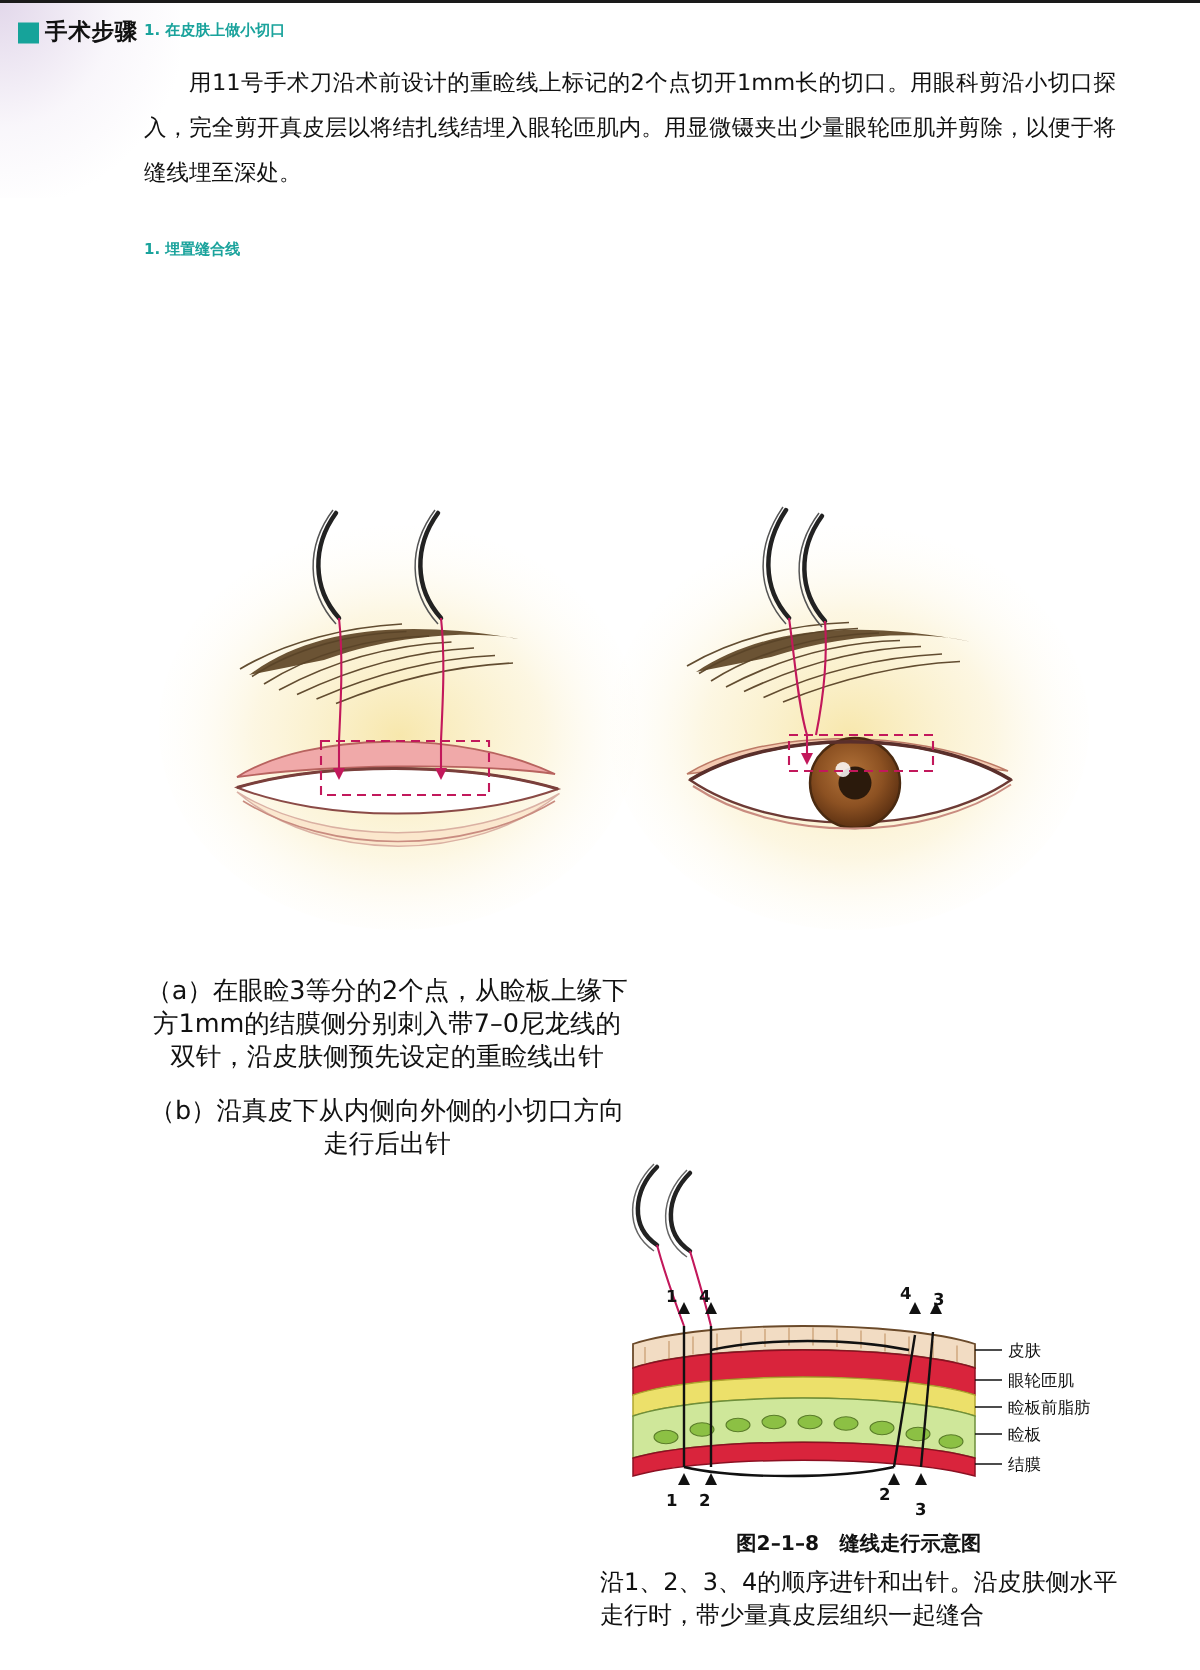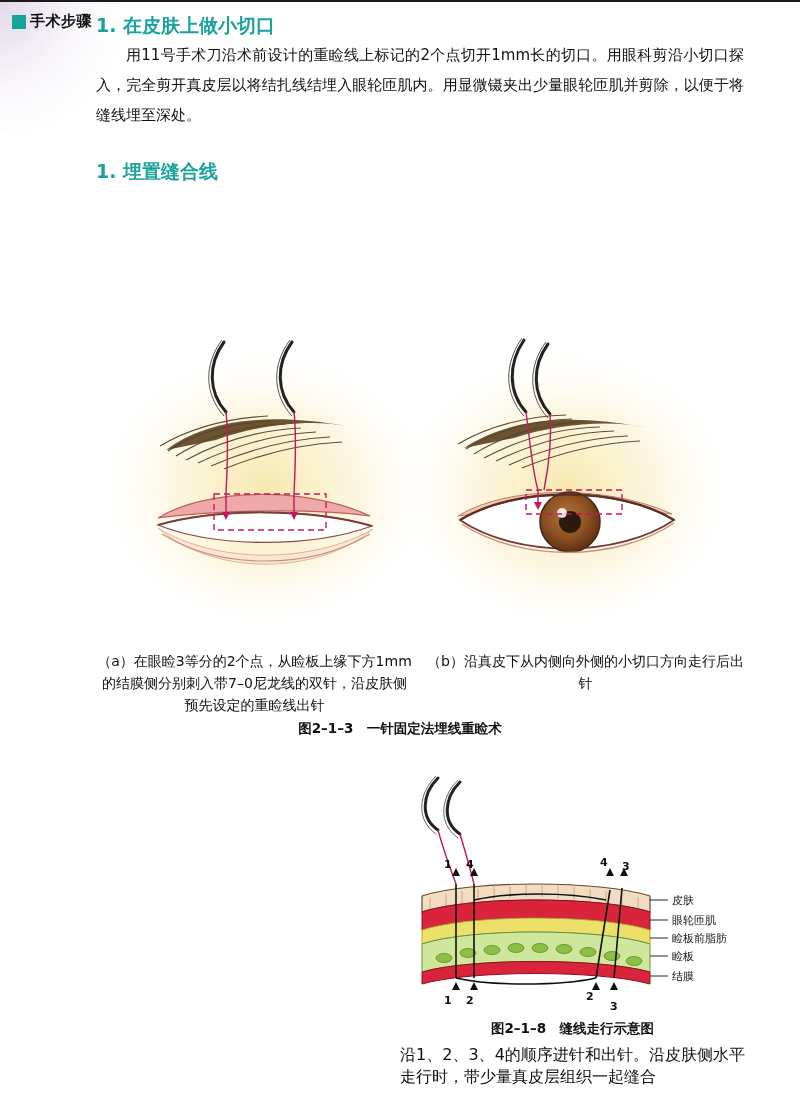--- a/index.html
+++ b/index.html
@@ -45,21 +45,21 @@
     margin-right: 4px;
   }
   .chapter-title {
     font-size: 15px;
     font-weight: bold;
     color: #111111;
     letter-spacing: 0.5px;
   }
   .heading {
     position: absolute;
-    font-size: 19px;
+    font-size: 10px;
     font-weight: bold;
     color: #1aa39c;
     left: 96px;
   }
   .h1 { top: 11px; }
   .h2 { top: 157px; }
 
   .body-text {
     position: absolute;
     left: 96px;
@@ -83,23 +83,24 @@
   }
   .fig13 svg { display: block; }
 
   .caption-row {
     position: absolute;
     left: 96px;
     top: 648px;
     width: 648px;
     display: flex;
     gap: 14px;
-    font-size: 14px;
+    font-size: 17px;
     line-height: 22px;
     color: #111;
+    flex-direction: column;
   }
   .caption-col { width: 50%; text-align: center; }
 
   .fig13-title {
     position: absolute;
     left: 0;
     top: 718px;
     width: 800px;
     text-align: center;
     font-size: 13.5px;
@@ -275,21 +276,20 @@
         <path d="M438,182 L442,190 L446,182 Z" fill="#c2185b"></path>
       </g>
     </svg>
   </div>
 
   <div class="caption-row">
     <div class="caption-col">（a）在眼睑3等分的2个点，从睑板上缘下方1mm的结膜侧分别刺入带7–0尼龙线的双针，沿皮肤侧预先设定的重睑线出针</div>
     <div class="caption-col">（b）沿真皮下从内侧向外侧的小切口方向走行后出针</div>
   </div>
 
-  <div class="fig13-title">图2–1–3　一针固定法埋线重睑术</div>
 
 
   <div class="fig14">
     <svg width="345" height="245" viewBox="0 0 345 245" xmlns="http://www.w3.org/2000/svg">
 
       <g>
         <path d="M38,6 C22,22 20,46 38,58" fill="none" stroke="#222" stroke-width="3" stroke-linecap="round"></path>
         <path d="M36,4 C18,22 16,48 36,62" fill="none" stroke="#666" stroke-width="1"></path>
         <path d="M60,10 C44,26 42,50 60,62" fill="none" stroke="#222" stroke-width="3" stroke-linecap="round"></path>
         <path d="M58,8 C40,26 38,52 58,66" fill="none" stroke="#666" stroke-width="1"></path>

